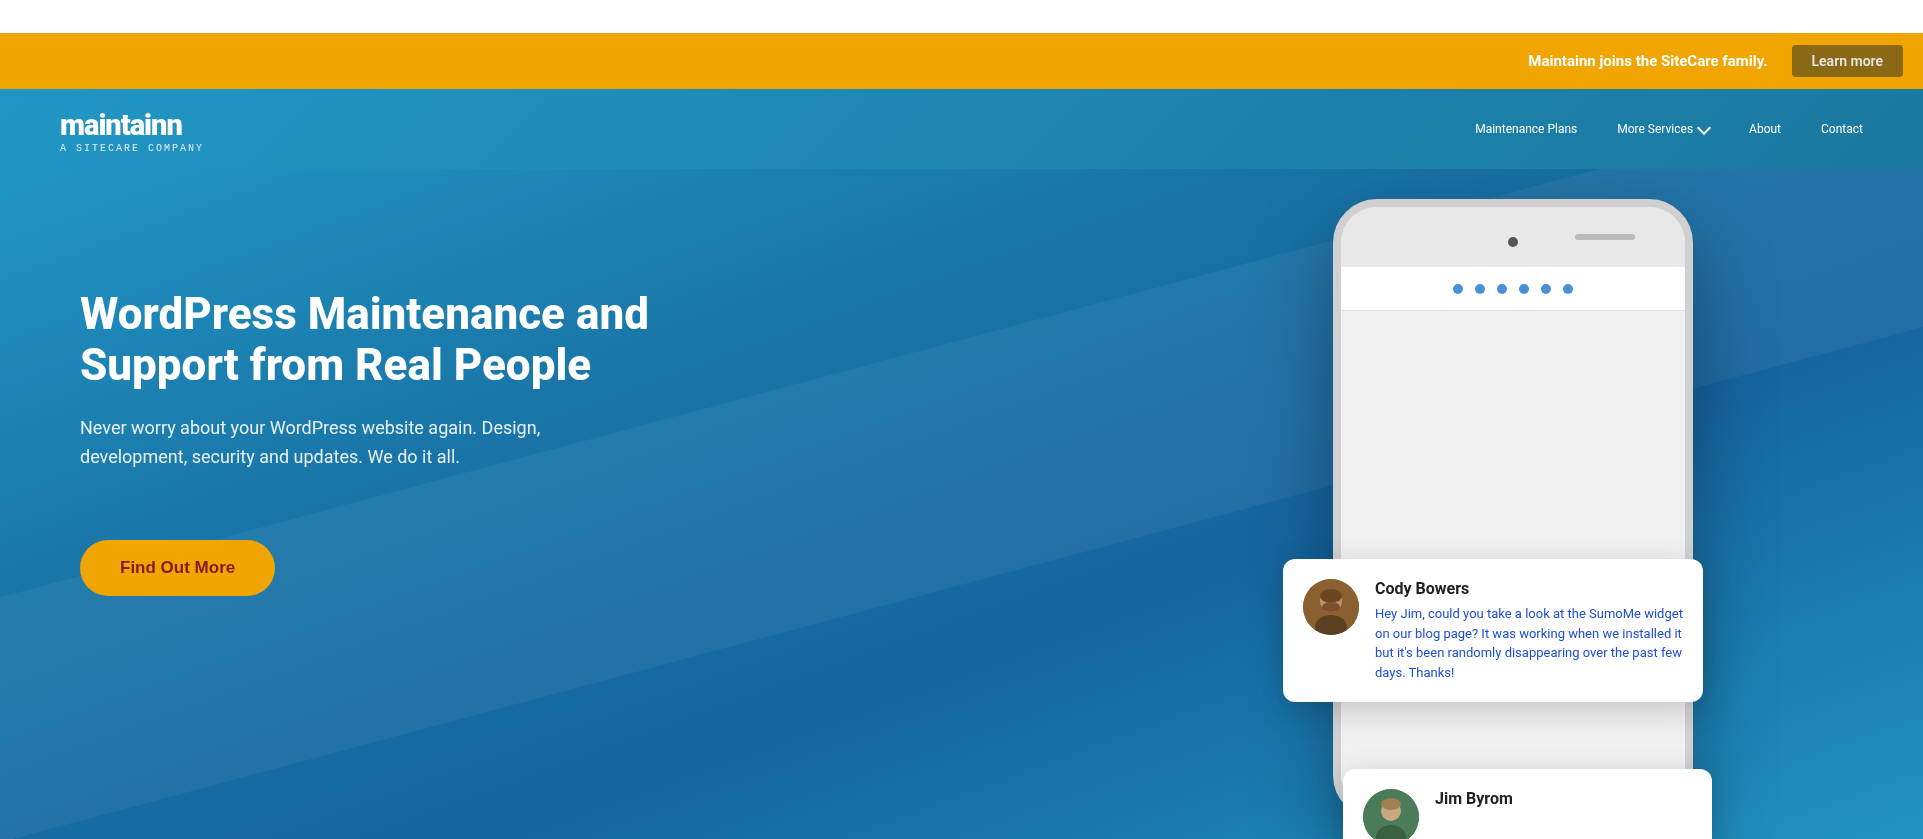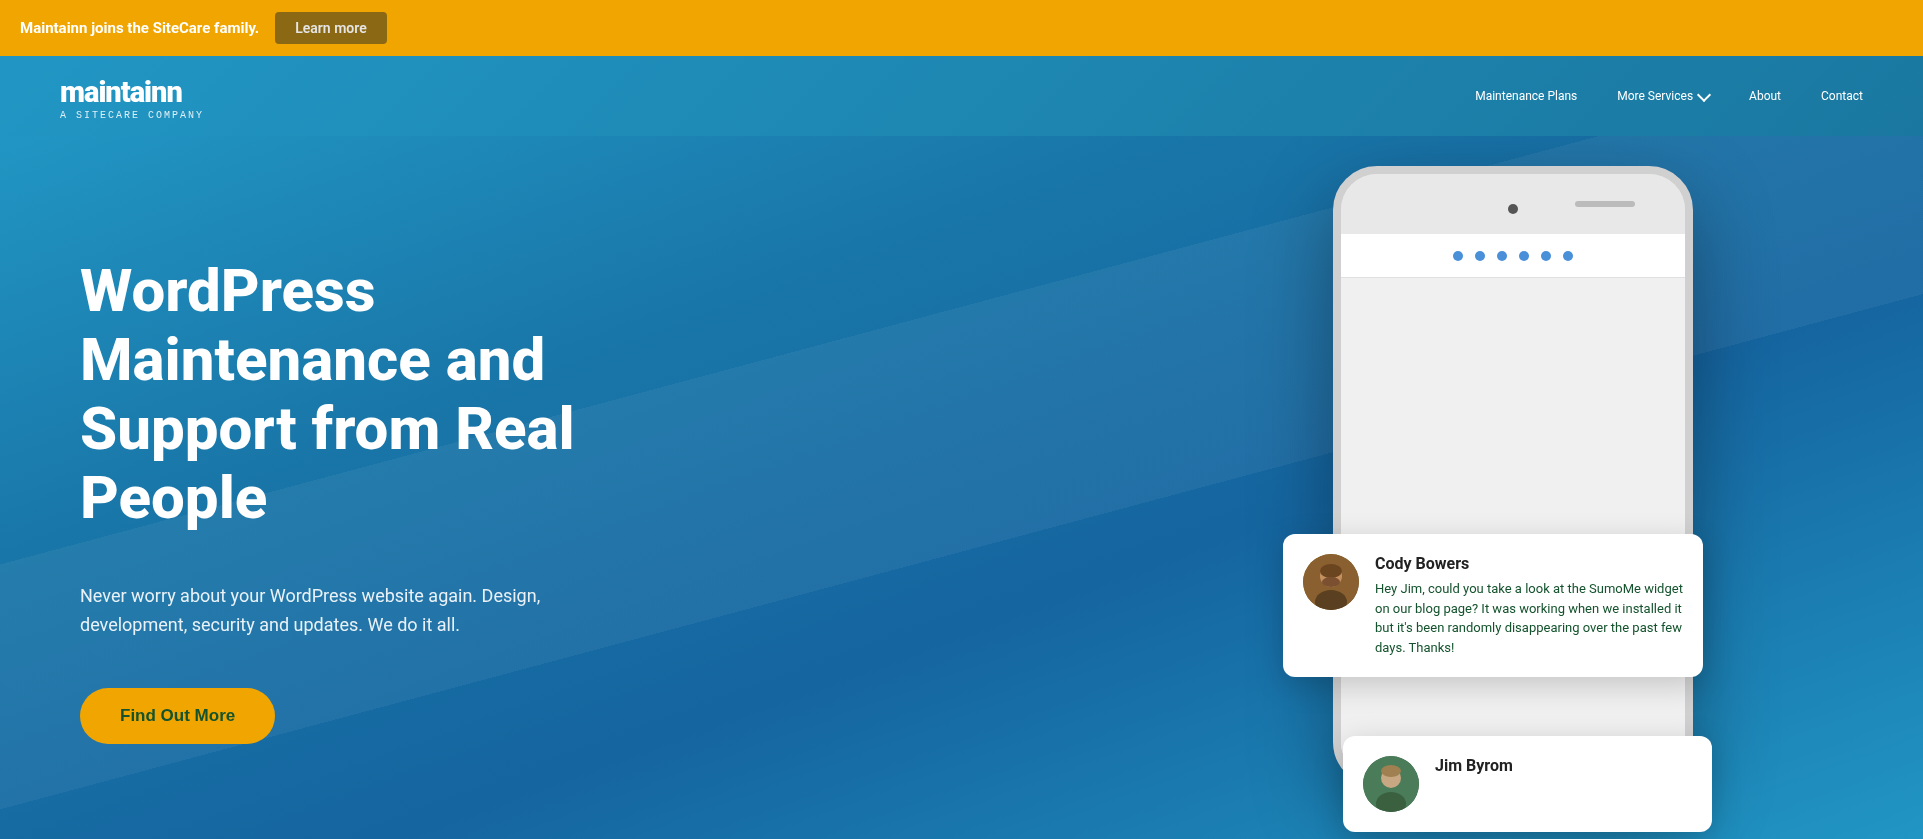--- a/index.html
+++ b/index.html
@@ -3,24 +3,25 @@
   <meta charset="utf-8">
   <style>
     * { margin: 0; padding: 0; box-sizing: border-box; }
     body { font-family: -apple-system, BlinkMacSystemFont, 'Segoe UI', Roboto, sans-serif; overflow-x: hidden; }
 
     
     .announcement-bar {
       background-color: #F0A500;
       display: flex;
       align-items: center;
-      justify-content: flex-start;
+      justify-content: flex-end;
       padding: 12px 20px;
-      gap: 16px;
+      gap: 24px;
       min-height: 50px;
+      margin-top: 33px;
     }
     .announcement-text {
       color: #fff;
       font-weight: 700;
       font-size: 15px;
     }
     .learn-more-btn {
       background-color: #8B6914;
       color: #e5e5e5;
       border: none;
@@ -120,42 +121,43 @@
 
     .hero-content {
       flex: 1;
       padding: 40px 60px 80px 80px;
       max-width: 750px;
       position: relative;
       z-index: 2;
     }
     .hero-title {
       color: #fff;
-      font-size: 60px;
+      font-size: 44px;
       font-weight: 800;
       line-height: 1.15;
-      margin-bottom: 50px;
+      margin-bottom: 24px;
     }
     .hero-subtitle {
       color: rgba(255,255,255,0.9);
       font-size: 18px;
       line-height: 1.6;
       margin-bottom: 48px;
       max-width: 540px;
     }
     .find-out-btn {
       background-color: #F0A500;
-      color: #14532d;
+      color: #7f1d1d;
       border: none;
       padding: 18px 40px;
       border-radius: 50px;
       font-size: 17px;
       font-weight: 700;
       cursor: pointer;
       display: inline-block;
+      margin-top: 20px;
     }
 
     
     .hero-visual {
       position: absolute;
       right: 60px;
       top: 30px;
       width: 580px;
       height: 700px;
       z-index: 3;
@@ -246,21 +248,21 @@
       background: #fff;
       border-radius: 12px;
       box-shadow: 0 8px 30px rgba(0,0,0,0.18);
       padding: 20px;
       display: flex;
       gap: 16px;
       align-items: flex-start;
     }
     .chat-card-1 {
       left: 0;
-      top: 368px;
+      top: 360px;
       width: 420px;
       z-index: 5;
     }
     .chat-card-2 {
       left: 60px;
       top: 570px;
       width: 369px;
       z-index: 4;
     }
     .avatar-circle {
@@ -280,21 +282,21 @@
       background: linear-gradient(135deg, #4a7c59 0%, #2d5a3d 100%);
     }
     .chat-name {
       font-size: 16px;
       font-weight: 700;
       color: #222;
       margin-bottom: 6px;
     }
     .chat-message {
       font-size: 13px;
-      color: #14532d;
+      color: #1d4ed8;
       line-height: 1.5;
     }
   </style>
 </head>
 <body>
 
 <div class="announcement-bar">
   <span class="announcement-text">Maintainn joins the SiteCare family.</span>
   <a class="learn-more-btn" href="#">Learn more</a>
 </div>

